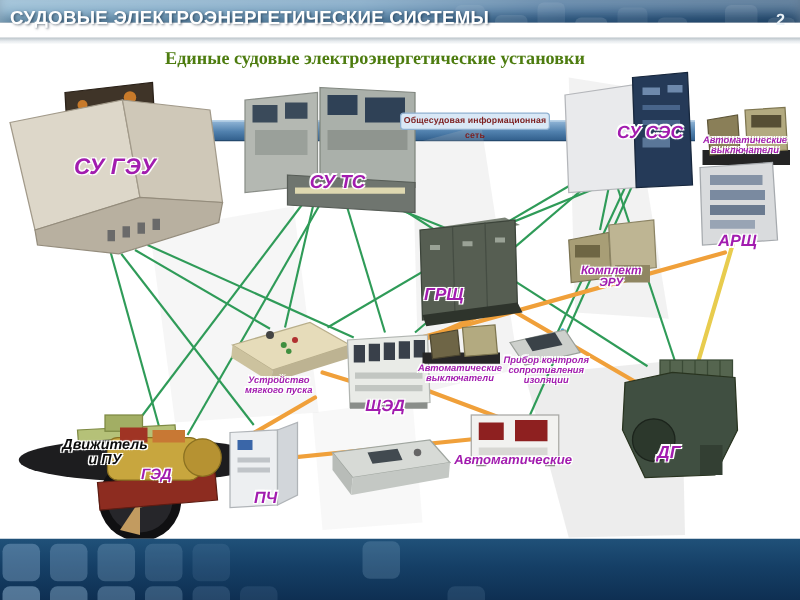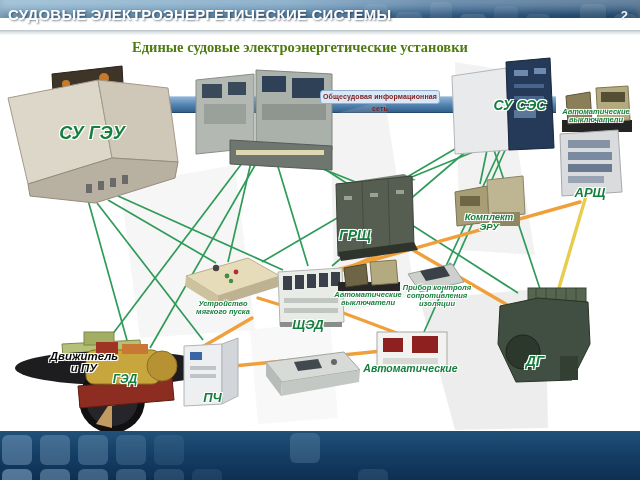--- a/index.html
+++ b/index.html
@@ -21,21 +21,21 @@
             font-size:14.5px;color:#4d7c0f;}
   
   .diagram{position:absolute;left:0;top:0;width:640px;height:431px;}
   .netbar{position:absolute;left:112px;top:96px;width:444px;height:15px;
           background:linear-gradient(180deg,#8fb4d6 0%,#5181ae 55%,#33618e 100%);
           border-top:1px solid #b8d2e8;border-bottom:1px solid #24496e;}
   .netlabel{position:absolute;left:320px;top:90px;width:118px;height:12px;line-height:12px;
           background:#d9e8f6;border:1px solid #8fb0d0;border-radius:3px;text-align:center;
           font-size:7px;font-weight:bold;color:#7c1d1d;letter-spacing:.1px;}
   svg.overlay{position:absolute;left:0;top:0;pointer-events:none;}
-  .lbl{position:absolute;text-align:center;font-weight:bold;font-style:italic;color:#15803d;
+  .lbl{position:absolute;text-align:center;font-weight:bold;font-style:italic;color:#a21caf;
        line-height:1.08;
        text-shadow:-1px -1px 0 #fff,1px -1px 0 #fff,-1px 1px 0 #fff,1px 1px 0 #fff,0 0 2px #fff;}
   
   .footer{position:absolute;left:0;top:431px;width:640px;height:49px;
           background:linear-gradient(180deg,#205179 0%,#153f66 45%,#0e2f52 100%);}
   .footer span.sq{position:absolute;width:30px;height:30px;border-radius:6px;display:block;}
 </style>
 </head>
 <body>
 
@@ -267,20 +267,21 @@
         <polygon points="266,362 282,382 281,396 266,376" fill="#b8bcb8"></polygon>
         <polygon points="282,382 360,370 359,382 281,396" fill="#c4c8c4"></polygon>
         <polygon points="294,362 318,359 322,368 298,371" fill="#424a50"></polygon>
         <circle cx="334" cy="362" r="3" fill="#666"></circle>
       </g>
     </svg>
 
     <div class="netlabel">Общесудовая информационная сеть</div>
 
     <div class="lbl" style="left:52px;top:124px;width:80px;font-size:18px">СУ ГЭУ</div>
+    <div class="lbl" style="left:230px;top:138px;width:80px;font-size:15px">СУ ТС</div>
     <div class="lbl" style="left:475px;top:98px;width:90px;font-size:14px">СУ СЭС</div>
     <div class="lbl" style="left:556px;top:108px;width:80px;font-size:7.5px">Автоматические выключатели</div>
     <div class="lbl" style="left:560px;top:186px;width:60px;font-size:13px">АРЩ</div>
     <div class="lbl" style="left:325px;top:228px;width:60px;font-size:14px">ГРЩ</div>
     <div class="lbl" style="left:460px;top:212px;width:58px;font-size:9.5px">Комплект ЭРУ</div>
     <div class="lbl" style="left:328px;top:291px;width:80px;font-size:7.5px">Автоматические выключатели</div>
     <div class="lbl" style="left:402px;top:284px;width:70px;font-size:7.5px">Прибор контроля сопротивления изоляции</div>
     <div class="lbl" style="left:184px;top:300px;width:78px;font-size:7.5px">Устройство мягкого пуска</div>
     <div class="lbl" style="left:278px;top:318px;width:60px;font-size:13px">ЩЭД</div>
     <div class="lbl" style="left:358px;top:363px;width:105px;font-size:10.5px">Автоматические</div>

